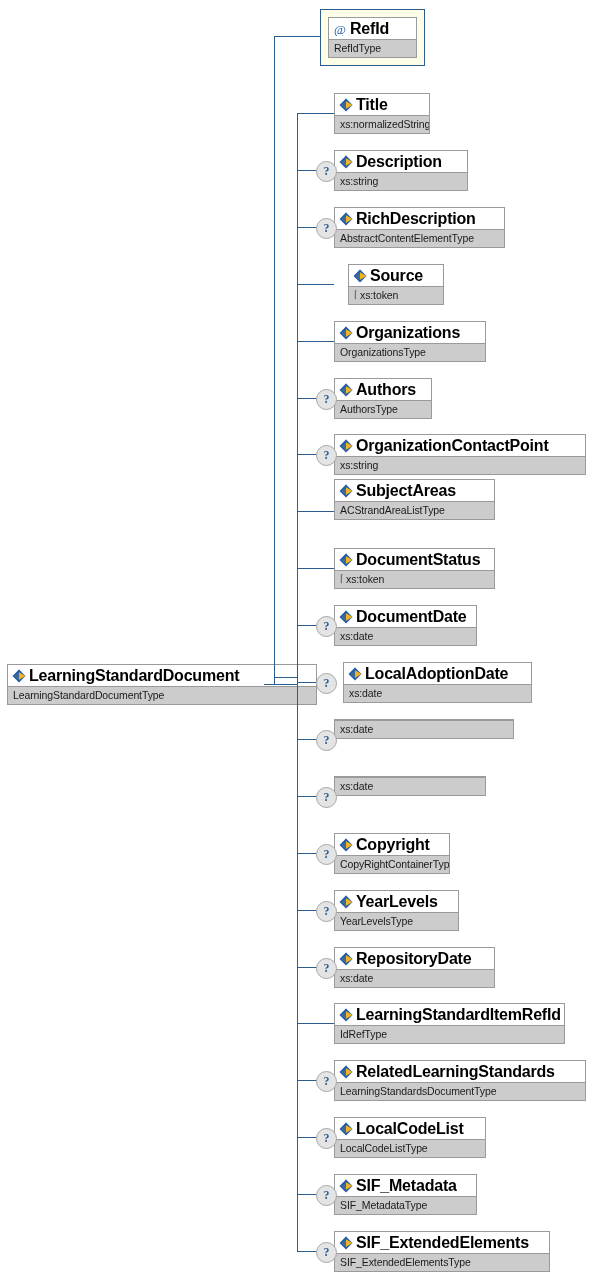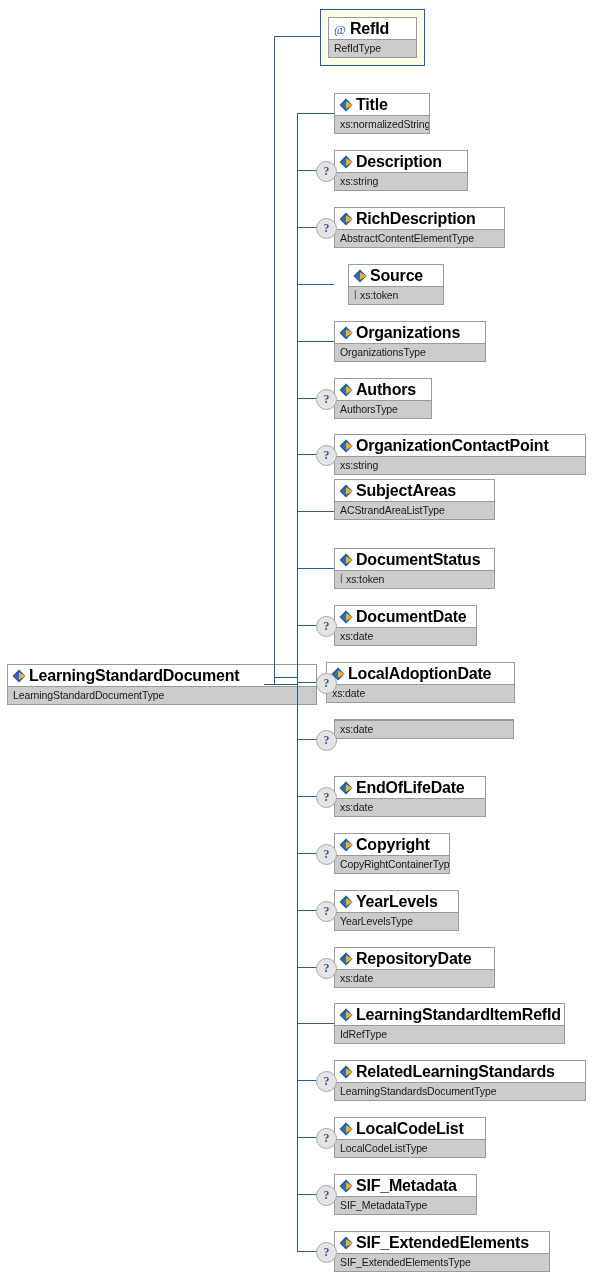--- a/index.html
+++ b/index.html
@@ -273,21 +273,21 @@
             <polygon points="7,0.5 10.8,7 7,10.8 3.2,7" fill="#1f5cab" opacity="0.85"></polygon>
             <polygon points="7,3.2 13.5,7 7,10.8" fill="#f0b323"></polygon>
           </svg>
         </span>
         <span class="nm">DocumentDate</span>
       </div>
       <div class="type-row"><span>xs:date</span></div>
     </div>
     <div class="wire h" style="left: 297px; top: 625px; width: 37px; height: 1px;"></div>
     <div class="opt" style="left: 316px; top: 616px;">?</div>
-    <div class="node" style="left: 326px; top: 662px; width: 188.7px;">
+    <div class="node" style="left: 343px; top: 662px; width: 188.7px;">
       <div class="name-row">
         <span class="icn">
           <svg width="14" height="14" viewBox="0 0 14 14">
             <polygon points="7,0.5 13.5,7 7,13.5 0.5,7" fill="#1f5cab"></polygon>
             <polygon points="7,3.2 10.8,7 7,10.8 3.2,7" fill="#f0b323"></polygon>
             <polygon points="7,0.5 10.8,7 7,10.8 3.2,7" fill="#1f5cab" opacity="0.85"></polygon>
             <polygon points="7,3.2 13.5,7 7,10.8" fill="#f0b323"></polygon>
           </svg>
         </span>
         <span class="nm">LocalAdoptionDate</span>
@@ -295,31 +295,20 @@
       <div class="type-row"><span>xs:date</span></div>
     </div>
     <div class="wire h" style="left: 297px; top: 682px; width: 37px; height: 1px;"></div>
     <div class="opt" style="left: 316px; top: 673px;">?</div>
     <div class="node" style="left: 334px; top: 719px; width: 179.6px;">
       <div class="type-row"><span>xs:date</span></div>
     </div>
     <div class="wire h" style="left: 297px; top: 739px; width: 37px; height: 1px;"></div>
     <div class="opt" style="left: 316px; top: 730px;">?</div>
     <div class="node" style="left: 334px; top: 776px; width: 152.3px;">
-      <div class="name-row">
-        <span class="icn">
-          <svg width="14" height="14" viewBox="0 0 14 14">
-            <polygon points="7,0.5 13.5,7 7,13.5 0.5,7" fill="#1f5cab"></polygon>
-            <polygon points="7,3.2 10.8,7 7,10.8 3.2,7" fill="#f0b323"></polygon>
-            <polygon points="7,0.5 10.8,7 7,10.8 3.2,7" fill="#1f5cab" opacity="0.85"></polygon>
-            <polygon points="7,3.2 13.5,7 7,10.8" fill="#f0b323"></polygon>
-          </svg>
-        </span>
-        <span class="nm">EndOfLifeDate</span>
-      </div>
       <div class="type-row"><span>xs:date</span></div>
     </div>
     <div class="wire h" style="left: 297px; top: 796px; width: 37px; height: 1px;"></div>
     <div class="opt" style="left: 316px; top: 787px;">?</div>
     <div class="node" style="left: 334px; top: 833px; width: 115.9px;">
       <div class="name-row">
         <span class="icn">
           <svg width="14" height="14" viewBox="0 0 14 14">
             <polygon points="7,0.5 13.5,7 7,13.5 0.5,7" fill="#1f5cab"></polygon>
             <polygon points="7,3.2 10.8,7 7,10.8 3.2,7" fill="#f0b323"></polygon>

